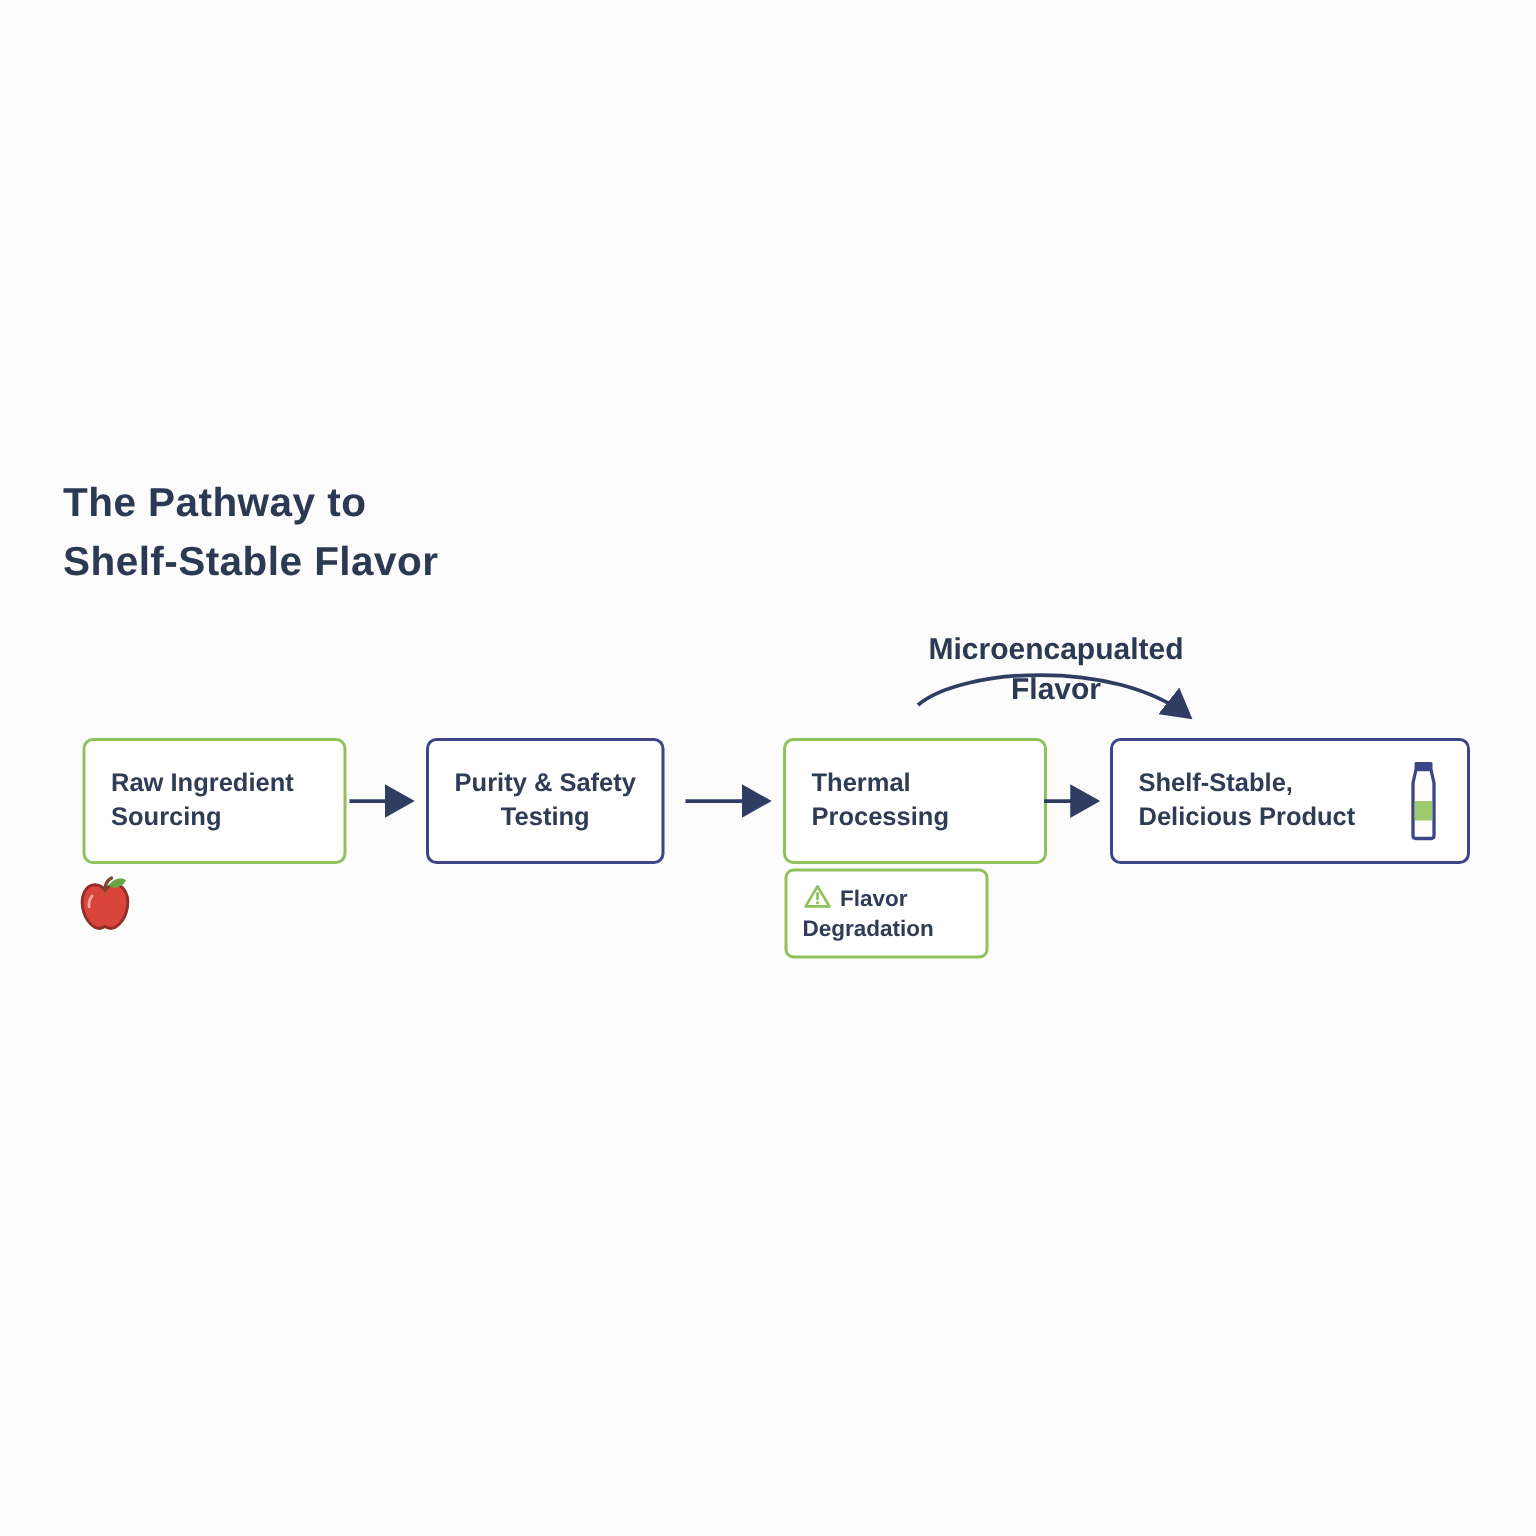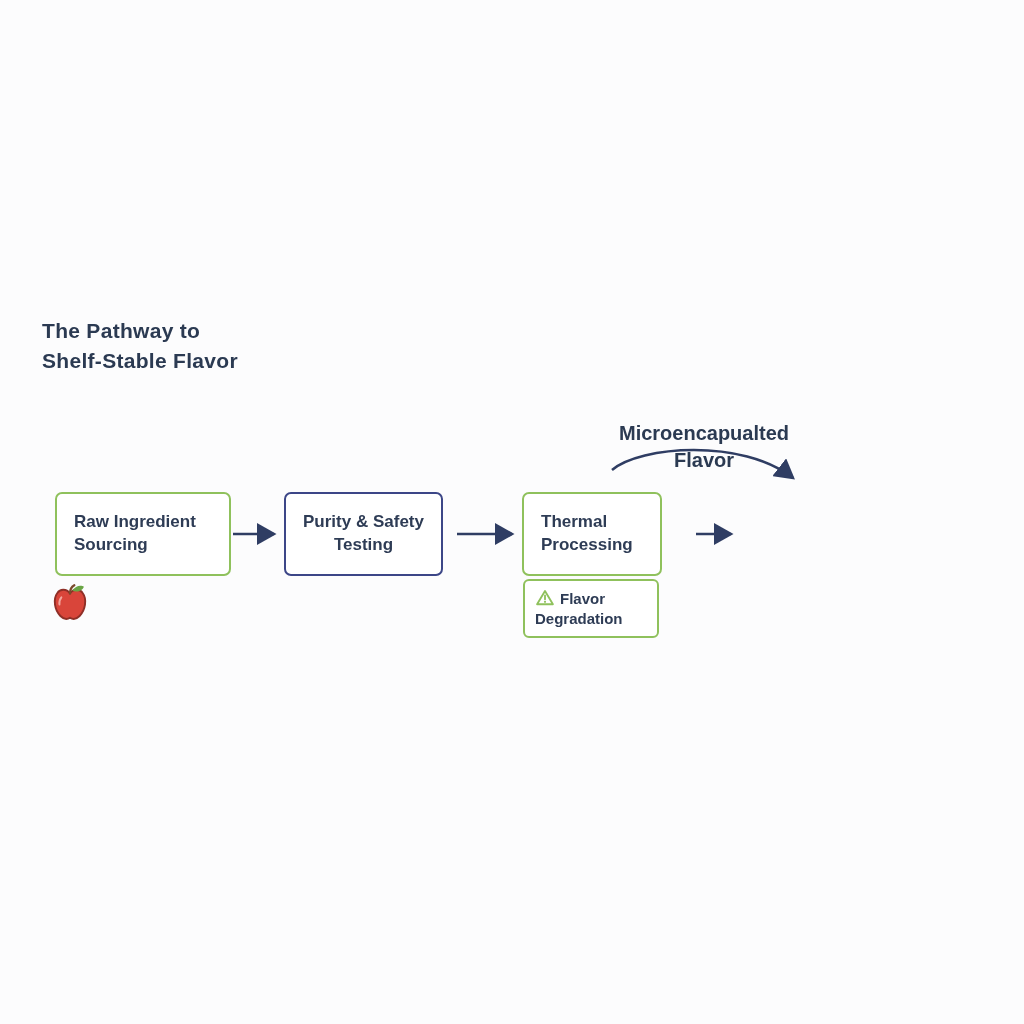--- a/index.html
+++ b/index.html
@@ -18,21 +18,21 @@
   html,body{width:1024px;height:1024px;}
   body{
     background:var(--bg);
     font-family:"Liberation Sans","DejaVu Sans",sans-serif;
     overflow:hidden;
   }
   .canvas{position:relative;width:1024px;height:1024px;}
 
   .page-title{
     position:absolute;left:42px;top:316px;
-    font-size:21px;font-weight:700;color:var(--title);
+    font-size:27px;font-weight:700;color:var(--title);
     line-height:1.45;letter-spacing:.3px;white-space:pre-line;
   }
 
   .annotation{
     position:absolute;left:598px;top:420px;width:212px;
     text-align:center;font-size:20px;font-weight:700;
     color:var(--title);line-height:1.35;white-space:pre-line;
   }
 
   .arrow-layer{
@@ -44,21 +44,21 @@
     position:absolute;top:492px;height:84px;
     background:#ffffff;border:2px solid var(--navy);border-radius:7px;
     display:flex;align-items:center;padding:0 17px;
     font-size:17px;font-weight:600;color:var(--text);
     line-height:1.35;white-space:pre-line;z-index:2;
   }
   .node.green{border-color:var(--green);}
   .node.navy{border-color:var(--navy);}
   .node-1{left:55px;width:176px;}
   .node-2{left:284px;width:159px;justify-content:center;text-align:center;}
-  .node-3{left:522px;width:140px;}
+  .node-3{left:522px;width:176px;}
   .node-4{left:740px;width:240px;justify-content:space-between;padding-right:14px;}
 
   .callout{
     position:absolute;left:523px;top:579px;width:136px;min-height:55px;
     background:#ffffff;border:2px solid var(--green);border-radius:6px;
     padding:7px 10px 8px 10px;
     font-size:15px;font-weight:700;color:var(--text);line-height:1.3;z-index:2;
   }
   .callout .warn-icon{vertical-align:-4px;margin-right:5px;}
 
@@ -97,20 +97,29 @@
   <div class="node navy node-2">
     <span>Purity &amp; Safety
 Testing</span>
   </div>
 
   <div class="node green node-3">
     <span>Thermal
 Processing</span>
   </div>
 
+  <div class="node navy node-4">
+    <span>Shelf-Stable,
+Delicious Product</span>
+    <svg class="bottle" width="30" height="56" viewBox="0 0 30 56">
+      <rect x="9" y="2" width="12" height="5" fill="#3c4687" rx="1"></rect>
+      <path d="M10 7 L20 7 L22 16 L22 51 Q22 53 20 53 L10 53 Q8 53 8 51 L8 16 Z" fill="#ffffff" stroke="#3c4687" stroke-width="2.2" stroke-linejoin="round"></path>
+      <rect x="9.2" y="28" width="11.6" height="13" fill="#9ec96f"></rect>
+    </svg>
+  </div>
 
   <div class="callout">
     <svg class="warn-icon" width="20" height="20" viewBox="0 0 24 24">
       <path d="M12 3.5 L21.5 19.5 H2.5 Z" fill="none" stroke="#8fc15c" stroke-width="2.2" stroke-linejoin="round"></path>
       <line x1="12" y1="9" x2="12" y2="13.6" stroke="#8fc15c" stroke-width="2.2" stroke-linecap="round"></line>
       <circle cx="12" cy="16.6" r="1.3" fill="#8fc15c"></circle>
     </svg><span>Flavor Degradation</span>
   </div>
 
   <svg class="apple" width="46" height="46" viewBox="0 0 48 48">

